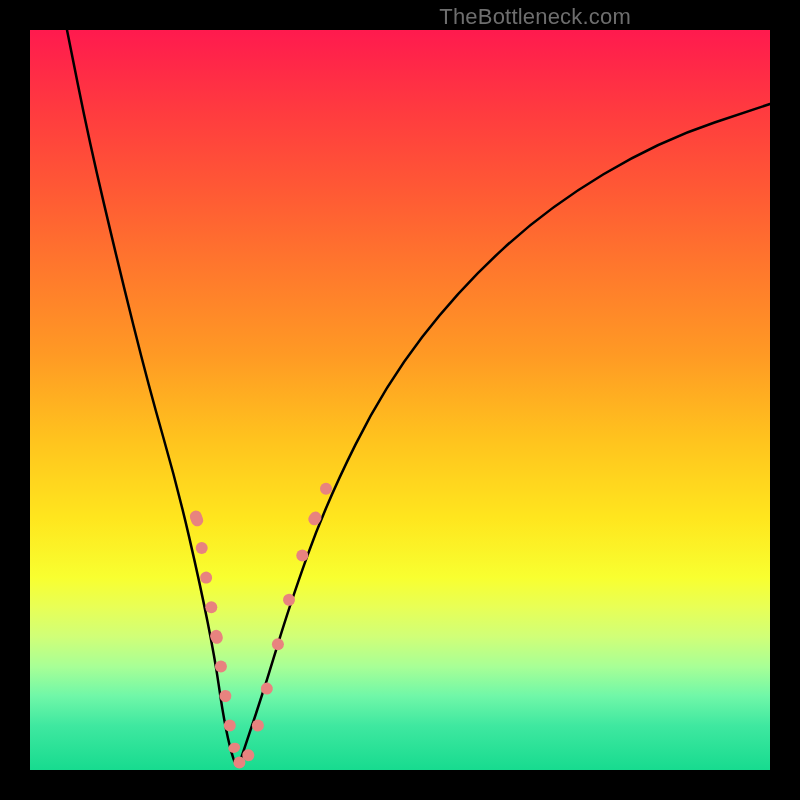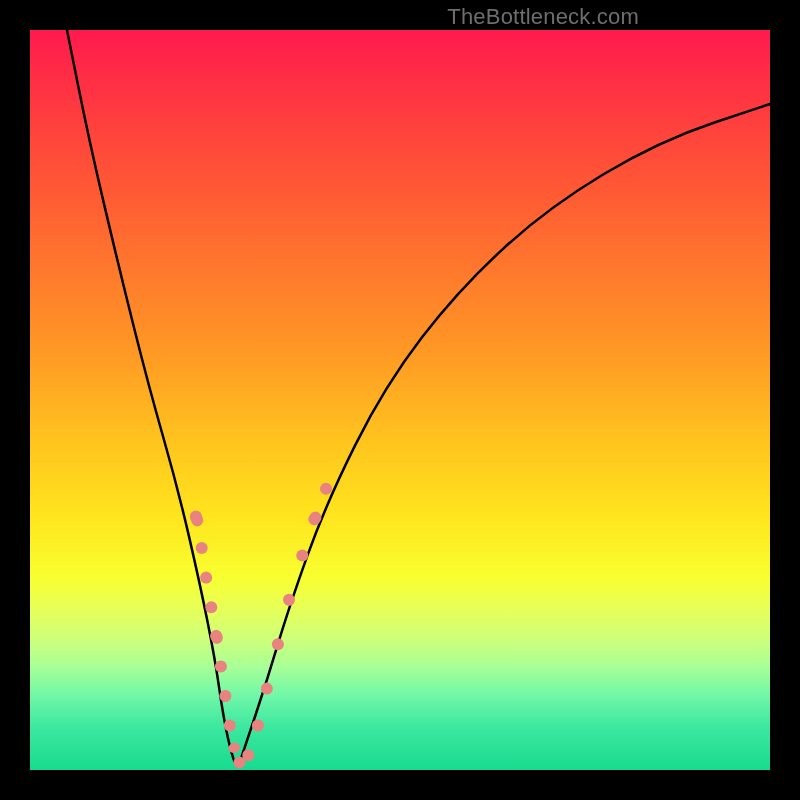--- a/index.html
+++ b/index.html
@@ -9,21 +9,20 @@
     height: 800px;
     overflow: hidden;
     background: #000;
     font-family: Arial, Helvetica, sans-serif;
   }
   .container {
     position: relative;
     width: 641px;
     height: 800px;
     background: #000;
-    padding-left: 8px;
   }
   .plot-area {
     position: absolute;
     left: 30px;
     top: 30px;
     width: 740px;
     height: 740px;
     background: linear-gradient(to bottom,
       #ff1a4e 0%,
       #ff3b3f 11%,

